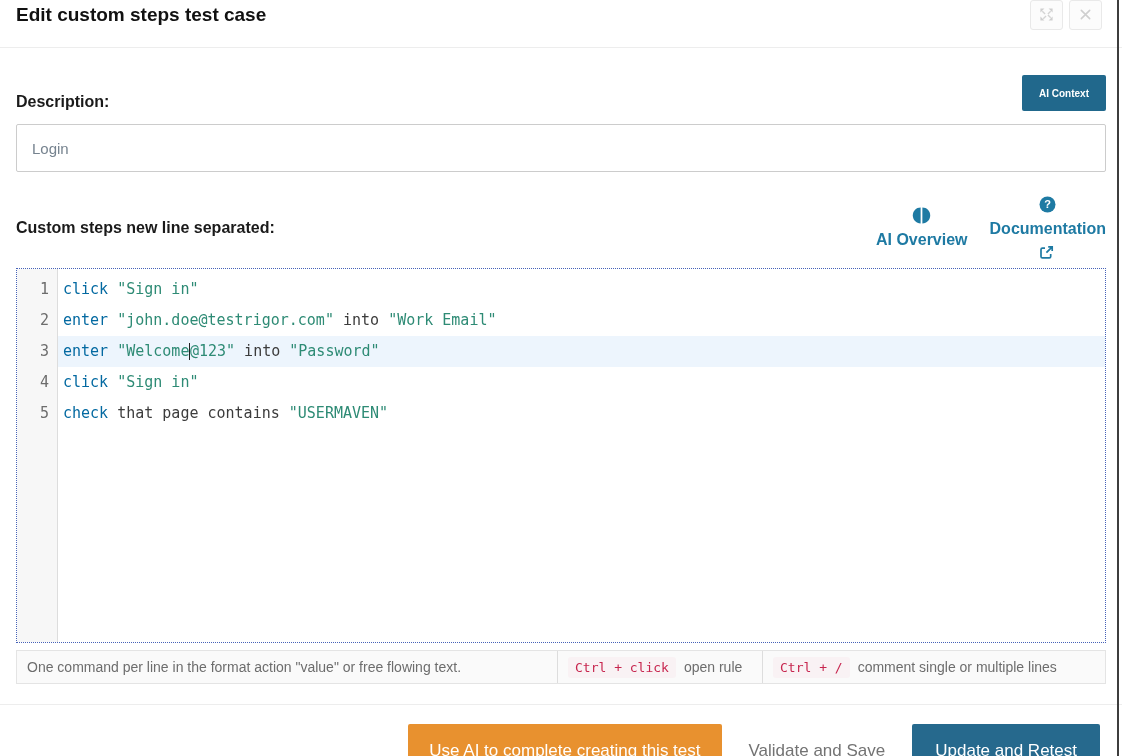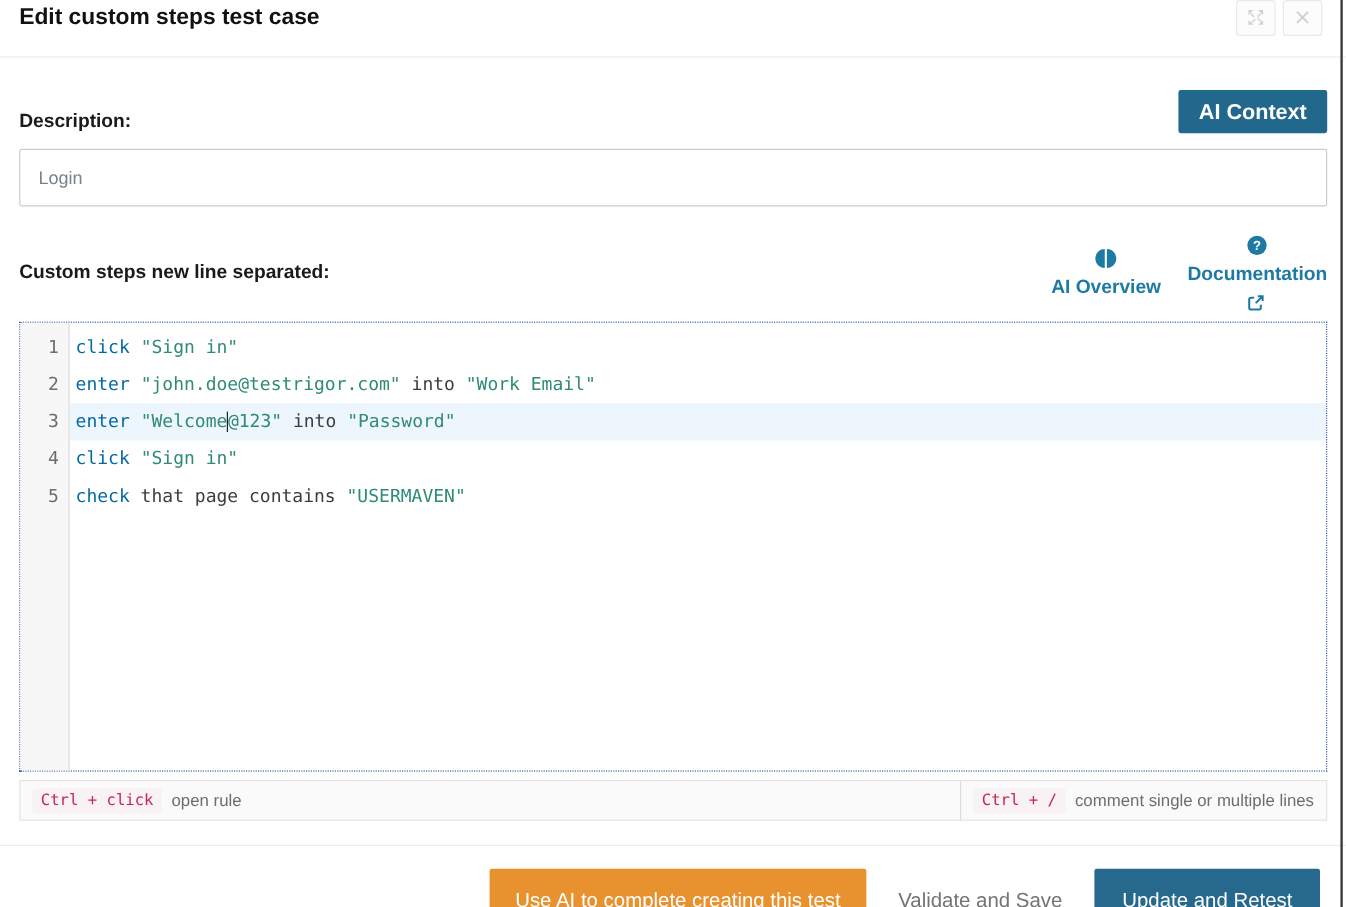--- a/index.html
+++ b/index.html
@@ -12,21 +12,21 @@
   .modal-header{height:48px;display:flex;align-items:center;justify-content:space-between;
     padding:0 20px 18px 16px;border-bottom:1px solid #ededed;box-sizing:border-box;}
   .modal-title{font-size:19px;font-weight:bold;color:#111;}
   .header-btns{display:flex;gap:6px;}
   .icon-btn{width:33px;height:30px;border:1px solid #e9e9e9;border-radius:3px;background:#fcfcfc;
     display:flex;align-items:center;justify-content:center;cursor:pointer;padding:0;}
   
   .main{padding:0 16px;}
   .desc-row{margin-top:27px;display:flex;justify-content:space-between;align-items:flex-end;}
   .label{font-size:16px;font-weight:bold;color:#1a1a1a;}
-  .ai-context-btn{background:#21688c;color:#fff;font-size:18px;font-weight:bold;height:36px;
+  .ai-context-btn{background:#21688c;color:#fff;font-size:10px;font-weight:bold;height:36px;
     padding:0 17px;border:none;display:flex;align-items:center;cursor:pointer;border-radius:2px;
     font-family:"Liberation Sans",sans-serif;}
   .desc-input{margin-top:13px;box-sizing:border-box;width:100%;height:48px;border:1px solid #ccc;
     border-radius:2px;padding:0 15px;font-size:15px;color:#76838f;background:#fff;
     font-family:"Liberation Sans",sans-serif;outline:none;display:block;}
   .steps-row{margin-top:24px;display:flex;justify-content:space-between;align-items:center;}
   .steps-links{display:flex;align-items:center;gap:22px;}
   .tlink{display:flex;align-items:center;gap:7px;color:#1e7aa3;font-size:16px;font-weight:bold;cursor:pointer;flex-direction:column;}
   
   .editor{margin-top:8px;height:375px;border:1px dotted #4662b8;display:flex;box-sizing:border-box;
@@ -137,20 +137,23 @@
           <div class="cl"><span class="tok-kw">click</span><span class="tok-pl"> </span><span class="tok-str">"Sign in"</span></div>
           <div class="cl"><span class="tok-kw">enter</span><span class="tok-pl"> </span><span class="tok-str">"john.doe@testrigor.com"</span><span class="tok-pl"> into </span><span class="tok-str">"Work Email"</span></div>
           <div class="cl active"><span class="tok-kw">enter</span><span class="tok-pl"> </span><span class="tok-str">"Welcome</span><span class="caret"></span><span class="tok-str">@123"</span><span class="tok-pl"> into </span><span class="tok-str">"Password"</span></div>
           <div class="cl"><span class="tok-kw">click</span><span class="tok-pl"> </span><span class="tok-str">"Sign in"</span></div>
           <div class="cl"><span class="tok-kw">check</span><span class="tok-pl"> that page contains </span><span class="tok-str">"USERMAVEN"</span></div>
         </div>
     </div>
 
     <div class="hintbar">
         <div class="hint-seg">
+          <span>One command per line in the format action "value" or free flowing text.</span>
+        </div>
+        <div class="hint-seg">
           <span class="kbd">Ctrl + click</span>
           <span>open rule</span>
         </div>
         <div class="hint-seg">
           <span class="kbd">Ctrl + /</span>
           <span>comment single or multiple lines</span>
         </div>
       </div>
   </div>
 

